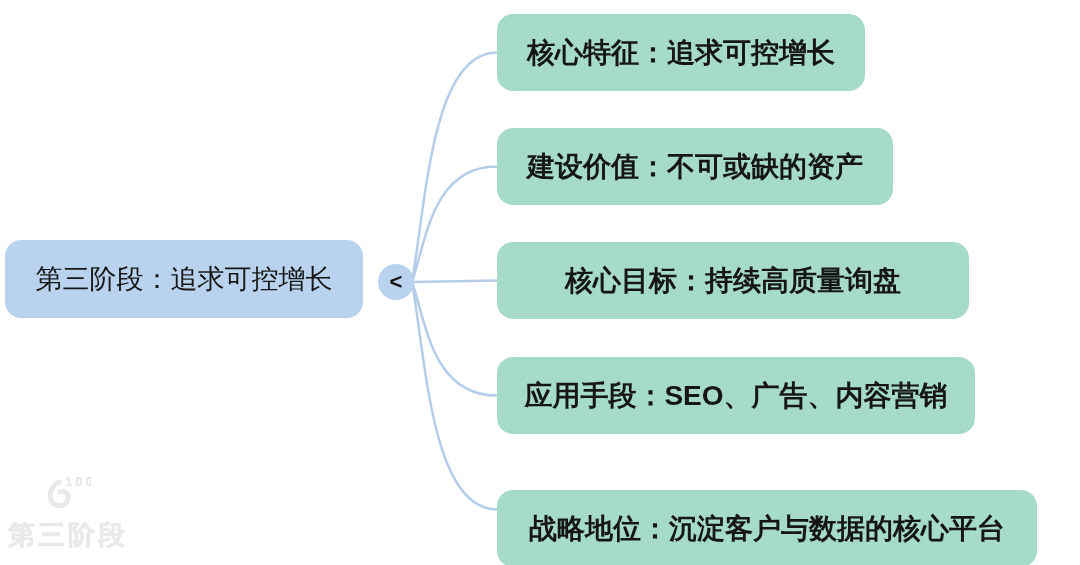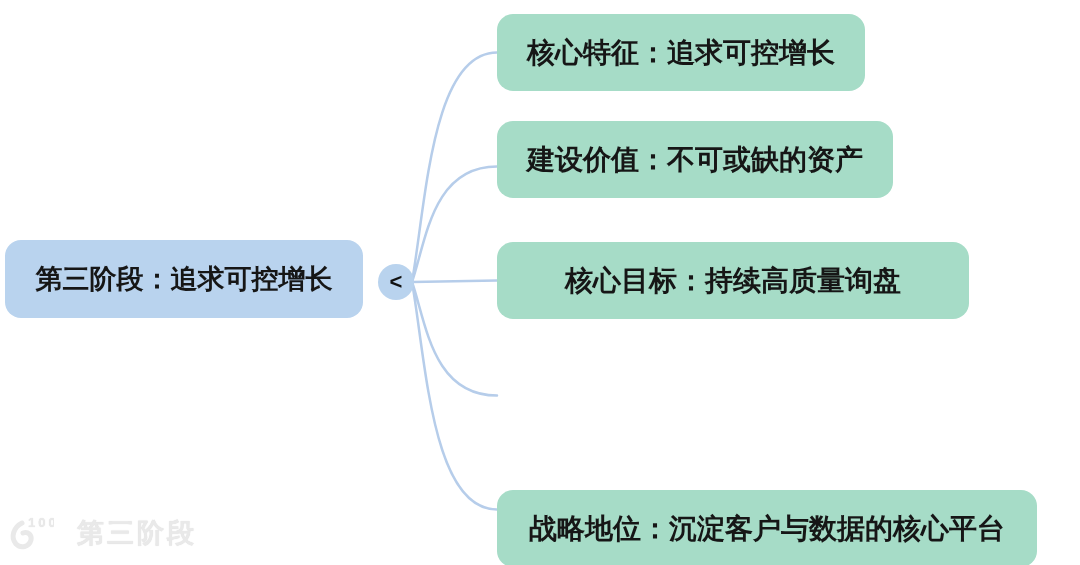--- a/index.html
+++ b/index.html
@@ -5,67 +5,69 @@
   html,body{margin:0;padding:0;background:#fff;}
   .stage{
     position:relative;width:1080px;height:565px;background:#fff;
     font-family:"Liberation Sans",sans-serif;overflow:hidden;
   }
   #links{position:absolute;left:0;top:0;width:100%;height:100%;pointer-events:none;}
   .root-node{
     position:absolute;left:5px;top:240px;width:358px;height:78px;
     background:var(--root-fill,#b9d3ee);border-radius:16px;
     display:flex;align-items:center;justify-content:center;
-    font-size:27px;font-weight:bold;color:var(--text,#161616);
+    font-size:27px;font-weight:normal;color:var(--text,#161616);
     white-space:nowrap;
   }
   .collapse-btn{
     position:absolute;left:378px;top:264px;width:36px;height:36px;border-radius:50%;
     background:var(--root-fill,#b9d3ee);
     display:flex;align-items:center;justify-content:center;
     font-size:22px;font-weight:bold;color:#111;cursor:pointer;
     line-height:1;
   }
   .branch{
     position:absolute;left:497px;height:77px;
     background:var(--branch-fill,#a6dcc7);border-radius:16px;
     display:flex;align-items:center;justify-content:center;
     font-size:28px;font-weight:bold;color:var(--text,#161616);
     white-space:nowrap;
   }
   .b0{top:14px;width:368px}
-  .b1{top:121px;width:396px}
+  .b1{top:128px;width:396px}
   .b2{top:242px;width:472px}
   .b3{top:357px;width:478px}
   .b4{top:490px;width:540px}
   .watermark{
     position:absolute;left:8px;bottom:12px;
-    display:flex;align-items:center;gap:23px;
+    display:flex;align-items:center;gap:5px;
     color:#e9e9e9;font-weight:bold;font-size:27px;letter-spacing:3px;
     text-shadow:0 0 1px #d9d9d9;
     user-select:none;
+    flex-direction:column;
   }
   .wm-logo{display:block;}
 </style>
 </head>
 <body>
 
 <div class="stage">
 
   <svg id="links">
       <path d="M412,282 C426,201.675 432,52.5 497,52.5 M412,282 C426,241.575 432,166.5 497,166.5 M412,282 L497,280.5 M412,282 C426,321.725 432,395.5 497,395.5 M412,282 C426,361.625 432,509.5 497,509.5 " fill="none" stroke="#b6cdea" stroke-width="2.5" stroke-linecap="round"></path>
     </svg>
 
   <div class="root-node">第三阶段：追求可控增长</div>
 
   <div class="collapse-btn">&lt;</div>
 
   <div class="branch b0">核心特征：追求可控增长</div>
   <div class="branch b1">建设价值：不可或缺的资产</div>
   <div class="branch b2">核心目标：持续高质量询盘</div>
+  <div class="branch b3">应用手段：SEO、广告、内容营销</div>
   <div class="branch b4">战略地位：沉淀客户与数据的核心平台</div>
 
   <div class="watermark">
     <svg class="wm-logo" width="46" height="40" viewBox="0 0 46 40">
       <path d="M14,10 C6,14 2,24 8,31 C13,36 21,34 23,27 C24,22 20,18 15,20" fill="none" stroke="#e9e9e9" stroke-width="5" stroke-linecap="round"></path>
       <text x="20" y="14" font-size="13" font-weight="bold" fill="#e9e9e9" font-family="Liberation Sans, sans-serif">100</text>
     </svg>
     <span>第三阶段</span>
   </div>
 

